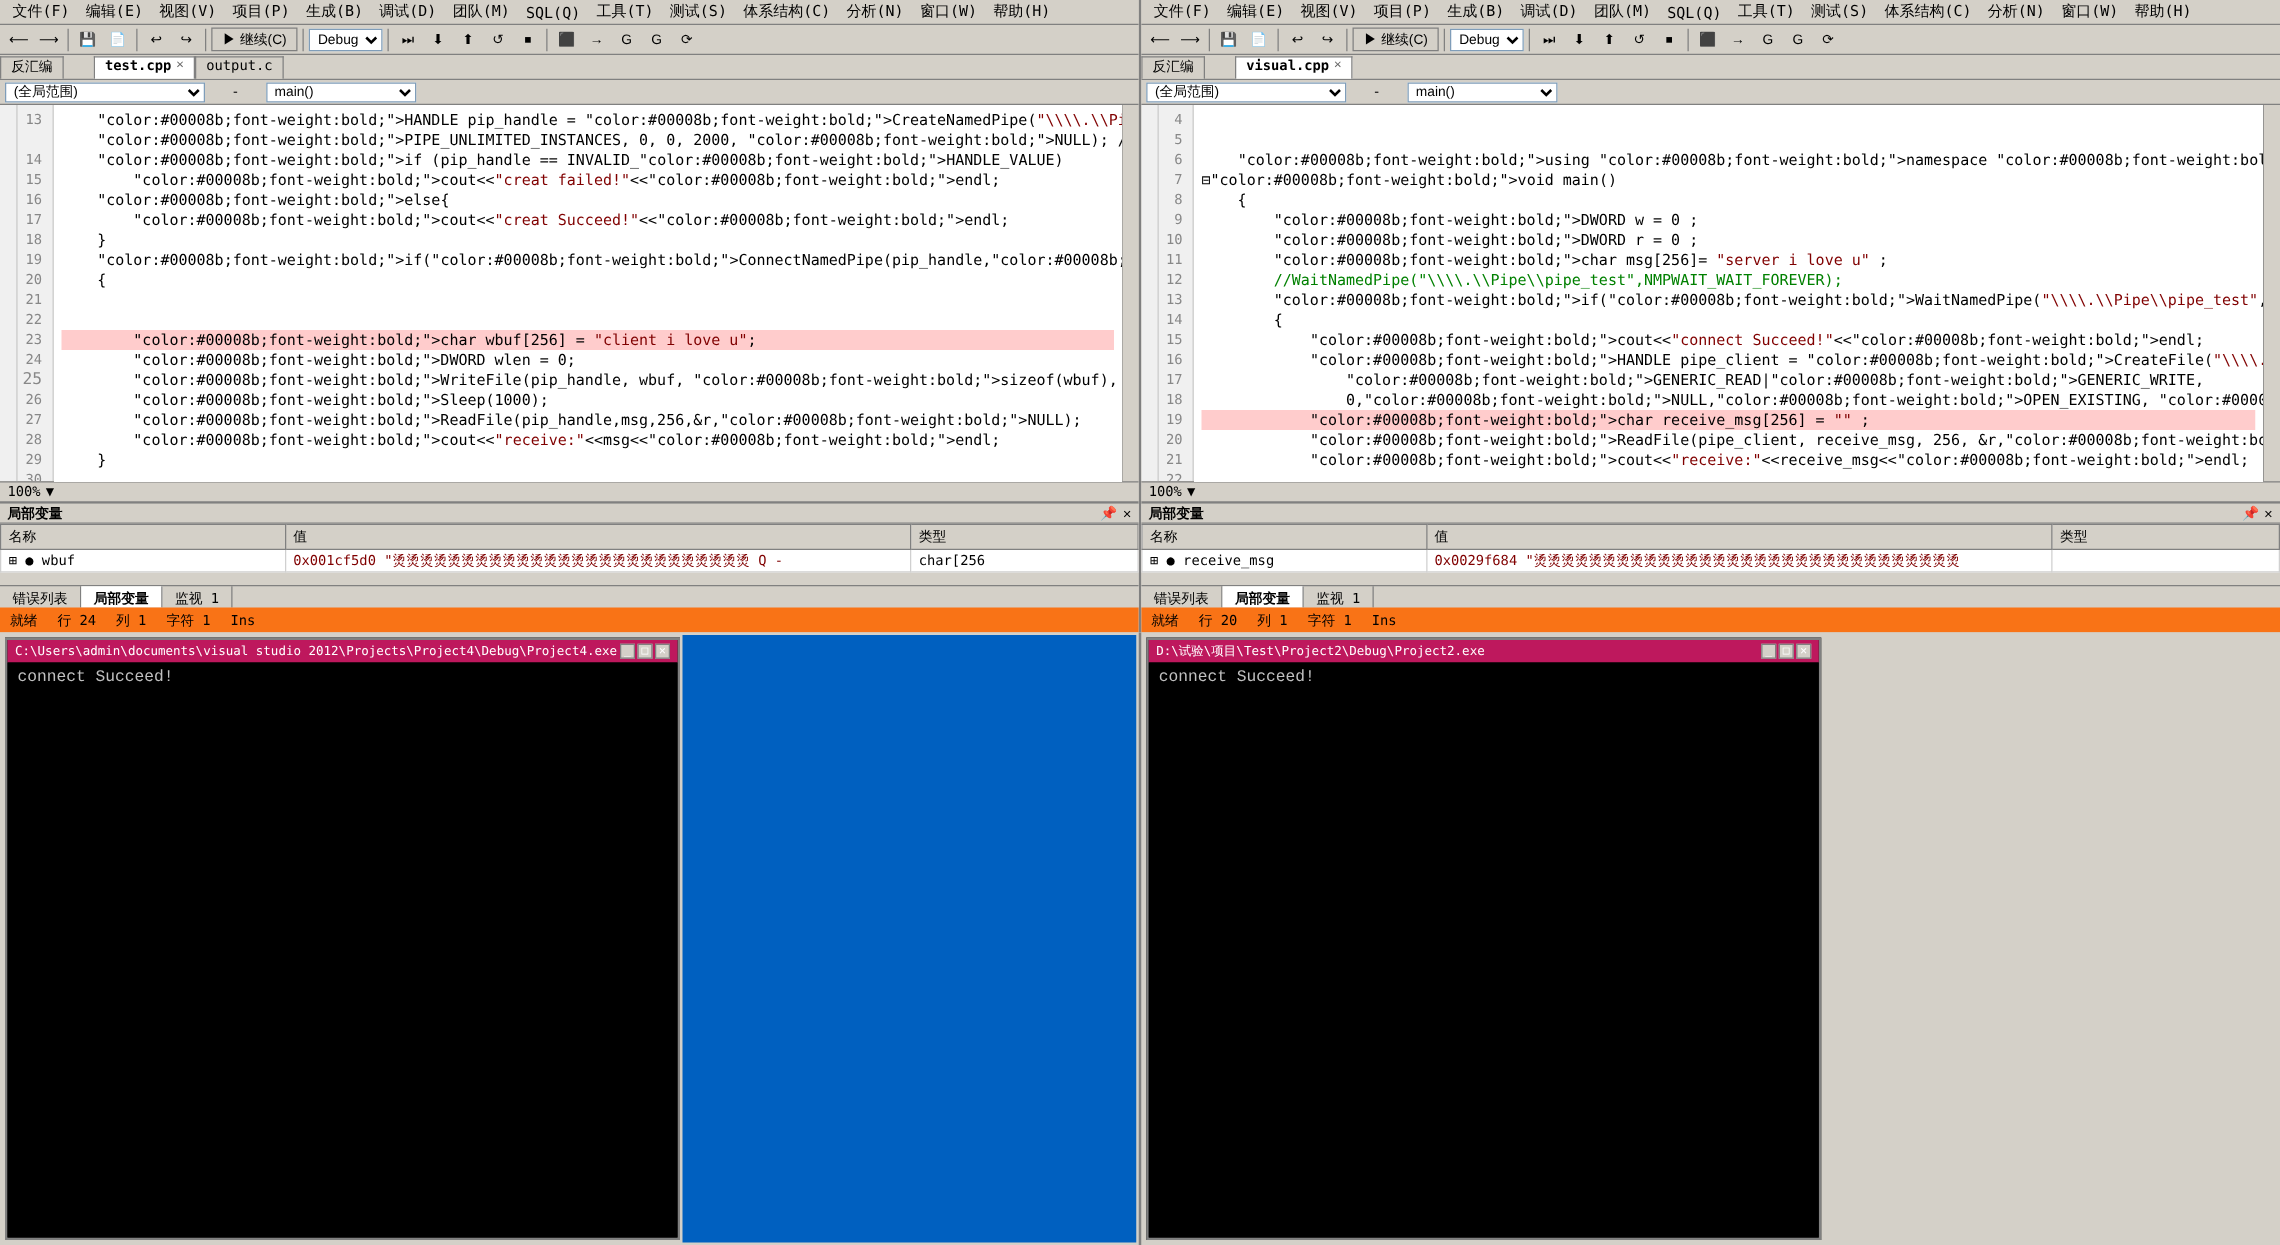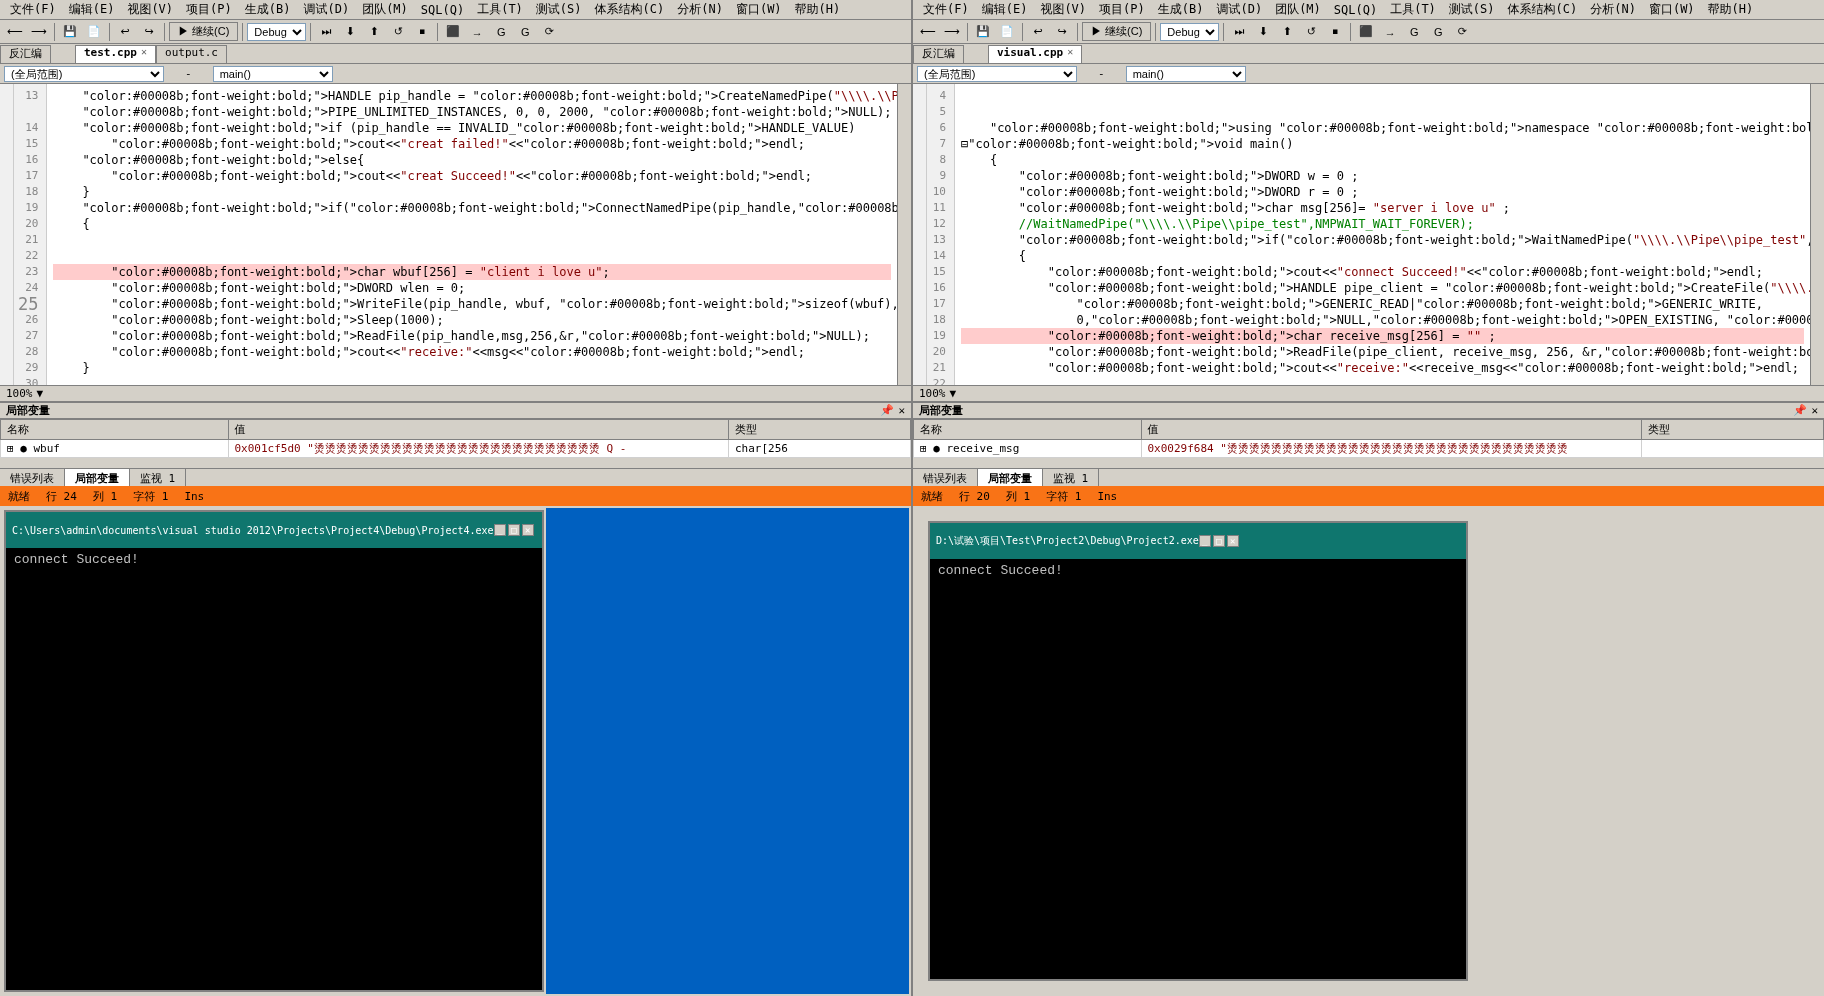--- a/index.html
+++ b/index.html
@@ -223,25 +223,26 @@
       flex: 1;
       display: flex;
       flex-direction: column;
       border: 2px solid #808080;
       background: #000;
       margin: 2px;
     }
     .console-titlebar {
       display: flex;
       align-items: center;
-      background: #0f766e;
-      height: 36px;
+      background: #be185d;
+      height: 18px;
       padding: 0 6px;
       color: white;
       font-size: 11px;
+      justify-content: space-between;
     }
     .console-titlebar-btns {
       display: flex; gap: 2px;
     }
     .console-btn {
       width: 12px; height: 12px;
       background: #d4d0c8;
       border: 1px solid #808080;
       font-size: 9px;
       display: flex; align-items: center; justify-content: center;
@@ -395,21 +396,21 @@
             <div style="height:16px; line-height:16px; color:#888; font-size:11px; text-align:right; padding-right:4px;">15</div>
             <div style="height:16px; line-height:16px; color:#888; font-size:11px; text-align:right; padding-right:4px;">16</div>
             <div style="height:16px; line-height:16px; color:#888; font-size:11px; text-align:right; padding-right:4px;">17</div>
             <div style="height:16px; line-height:16px; color:#888; font-size:11px; text-align:right; padding-right:4px;">18</div>
             <div style="height:16px; line-height:16px; color:#888; font-size:11px; text-align:right; padding-right:4px;">19</div>
             <div style="height:16px; line-height:16px; color:#888; font-size:11px; text-align:right; padding-right:4px;">20</div>
             <div style="height:16px; line-height:16px; color:#888; font-size:11px; text-align:right; padding-right:4px;">21</div>
             <div style="height:16px; line-height:16px; color:#888; font-size:11px; text-align:right; padding-right:4px;">22</div>
             <div style="height:16px; line-height:16px; color:#888; font-size:11px; text-align:right; padding-right:4px;">23</div>
             <div style="height:16px; line-height:16px; color:#888; font-size:11px; text-align:right; padding-right:4px;">24</div>
-            <div style="height:16px; line-height:16px; color:#888; font-size:17px; text-align:right; padding-right:4px;">25</div>
+            <div style="height:16px; line-height:16px; color:#888; font-size:13px; text-align:right; padding-right:4px;">25</div>
             <div style="height:16px; line-height:16px; color:#888; font-size:11px; text-align:right; padding-right:4px;">26</div>
             <div style="height:16px; line-height:16px; color:#888; font-size:11px; text-align:right; padding-right:4px;">27</div>
             <div style="height:16px; line-height:16px; color:#888; font-size:11px; text-align:right; padding-right:4px;">28</div>
             <div style="height:16px; line-height:16px; color:#888; font-size:11px; text-align:right; padding-right:4px;">29</div>
             <div style="height:16px; line-height:16px; color:#888; font-size:11px; text-align:right; padding-right:4px;">30</div>
           </div>
         <div class="code-content" id="left-code" style="overflow-y:auto;">
             <div class="code-line" style="background:transparent;">    <span style="&lt;span">"color:#00008b;font-weight:bold;"</span>&gt;HANDLE pip_handle = <span style="&lt;span">"color:#00008b;font-weight:bold;"</span>&gt;CreateNamedPipe(<span style="color:#800000;">"\\\\.\\Pipe\\pipe_test"</span>, &gt;PIPE_ACCESS_DUPLEX, &gt;PIPE_TYPE_BYTE | &gt;PIPE_READMODE_BYTE,</div>
             <div class="code-line" style="background:transparent;">    <span style="&lt;span">"color:#00008b;font-weight:bold;"</span>&gt;PIPE_UNLIMITED_INSTANCES, 0, 0, 2000, <span style="&lt;span">"color:#00008b;font-weight:bold;"</span>&gt;NULL); // 创建命名管道</div>
             <div class="code-line" style="background:transparent;">    <span style="&lt;span">"color:#00008b;font-weight:bold;"</span>&gt;if (pip_handle == INVALID_<span style="&lt;span">"color:#00008b;font-weight:bold;"</span>&gt;HANDLE_VALUE)</div>
@@ -661,21 +662,21 @@
           <div class="console-content" id="left-console-content">
               <div style="color:#c0c0c0; font-family:'Courier New',monospace; font-size:13px;">connect Succeed!</div>
             </div>
         </div>
 
         <div class="console-blue-area" style="flex:1; background:#0060c0;"></div>
       </div>
     </div>
 
     <div class="bottom-right" style="flex:1; display:flex; flex-direction:column;">
-      <div style="display:flex; flex:1; padding:13px;">
+      <div style="display:flex; flex:1; padding:2px;">
 
         <div class="console-window" style="flex:0 0 540px; margin-right:2px;">
           <div class="console-titlebar">
             <span style="font-size:10px; overflow:hidden; text-overflow:ellipsis; white-space:nowrap;">D:\试验\项目\Test\Project2\Debug\Project2.exe</span>
             <div class="console-titlebar-btns">
               <div class="console-btn">_</div>
               <div class="console-btn">□</div>
               <div class="console-btn">✕</div>
             </div>
           </div>

